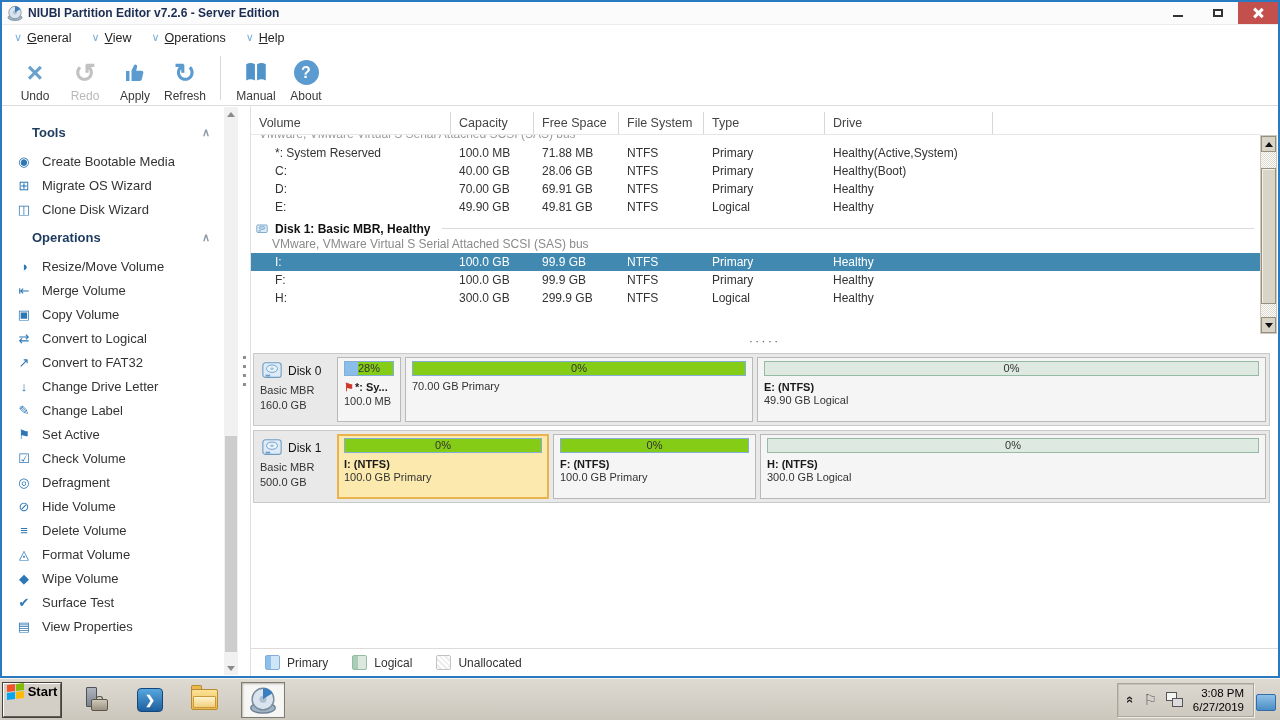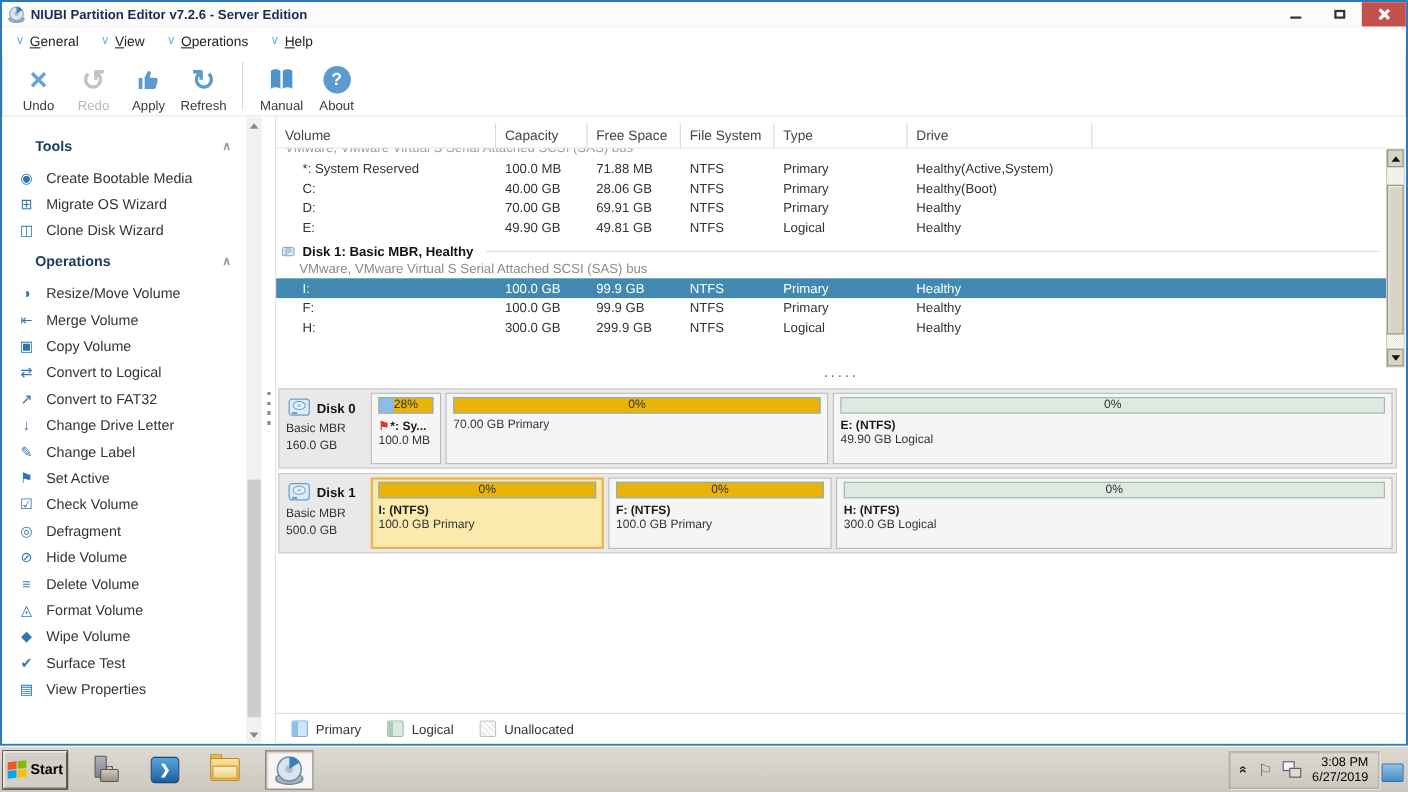--- a/index.html
+++ b/index.html
@@ -132,30 +132,30 @@
   .h-splitter { height:14px; flex:0 0 auto; text-align:center; color:#666; font-size:13px;
     letter-spacing:2px; line-height:9px; cursor:default; }
 
   
   .diskmap { flex:0 0 auto; padding:3px 8px 0 2px; }
   .disk-row { height:73px; border:1px solid #c9c9c9; background:#e9e9e9; display:flex;
     margin-bottom:4px; padding:2px; }
   .disk-label { width:80px; flex:0 0 auto; padding:4px 2px 2px 4px; }
   .dl-top { display:flex; align-items:center; gap:4px; }
   .drive-ico { width:24px; height:22px; }
-  .dl-name { font-size:12px; font-weight:bold; color:#111; }
+  .dl-name { font-size:12px; font-weight:normal; color:#111; }
   .dl-sub { font-size:11px; color:#333; margin-top:2px; line-height:13px; }
   .parts { flex:1 1 auto; display:flex; gap:4px; padding:1px; min-width:0; }
   .part { border:1px solid #b9b9b9; background:#f5f5f5; padding:3px 6px; display:flex;
     flex-direction:column; cursor:default; }
   .part.selected { background:#fbe9ae; border:2px solid #ebb34d; padding:2px 5px; }
   .p-w1 { width:64px; flex:0 0 auto; } .p-w2 { width:224px; flex:0 0 auto; }
   .p-w3 { width:348px; flex:0 0 auto; } .p-grow { flex:1 1 auto; }
   .p-w4 { width:212px; flex:0 0 auto; } .p-w5 { width:203px; flex:0 0 auto; }
-  .ubar { height:15px; border:1px solid #85aed6; background:#eab308; position:relative;
+  .ubar { height:15px; border:1px solid #85aed6; background:#84cc16; position:relative;
     margin-bottom:3px; flex:0 0 auto; }
   .ubar .fill { position:absolute; left:0; top:0; bottom:0; background:#8abde9; }
   .ubar .utext { position:relative; display:block; text-align:center; font-size:11px;
     color:#333; line-height:13px; }
   .part.logical .ubar { border-color:#96bba4; background:#dde9e1; }
   .part.logical .ubar .fill { background:#a9cdb6; }
   .p-label { font-size:11px; font-weight:bold; color:#1a1a1a; margin-top:2px; white-space:nowrap; overflow:hidden; }
   .p-flag { color:#d03a2b; font-size:11px; margin-right:1px; }
   .p-detail { font-size:11px; color:#333; margin-top:1px; white-space:nowrap; overflow:hidden; }
 
@@ -176,21 +176,21 @@
   .grip { position:absolute; right:1px; bottom:1px; width:12px; height:12px;
     background:repeating-linear-gradient(135deg,transparent 0 2px,#bbb 2px 3px); 
     clip-path:polygon(100% 0,100% 100%,0 100%); }
 
   
   .taskbar { position:absolute; left:0; bottom:0; width:1280px; height:42px;
     background:linear-gradient(#dedad2,#ccc7bd); border-top:1px solid #f4f2ec; display:flex;
     align-items:center; }
   .start-btn { margin-left:3px; width:58px; height:34px; background:#d3cfc6;
     border:1px solid; border-color:#fff #5f5c55 #5f5c55 #fff; box-shadow:0 0 0 1px #44423c;
-    display:flex; align-items:center; justify-content:center; gap:4px; cursor:default; }
+    display:flex; align-items:flex-start; justify-content:center; gap:4px; cursor:default; }
   .winflag { width:17px; height:15px; display:grid; grid-template-columns:1fr 1fr;
     grid-template-rows:1fr 1fr; gap:1px; transform:skewY(-6deg); }
   .winflag i:nth-child(1){background:#f35325;} .winflag i:nth-child(2){background:#81bc06;}
   .winflag i:nth-child(3){background:#05a6f0;} .winflag i:nth-child(4){background:#ffba08;}
   .start-label { font-size:13px; font-weight:bold; color:#000; }
   .tb-apps { display:flex; align-items:center; gap:20px; margin-left:18px; }
   .tb-app { width:34px; height:36px; display:flex; align-items:center; justify-content:center; cursor:default; }
   .tb-app.active { background:#f6f6f4; border:1px solid #7e7b73; box-shadow:inset 1px 1px 2px #b9b5ac; width:44px; }
   
   .ico-srvmgr { position:relative; width:26px; height:26px; }

